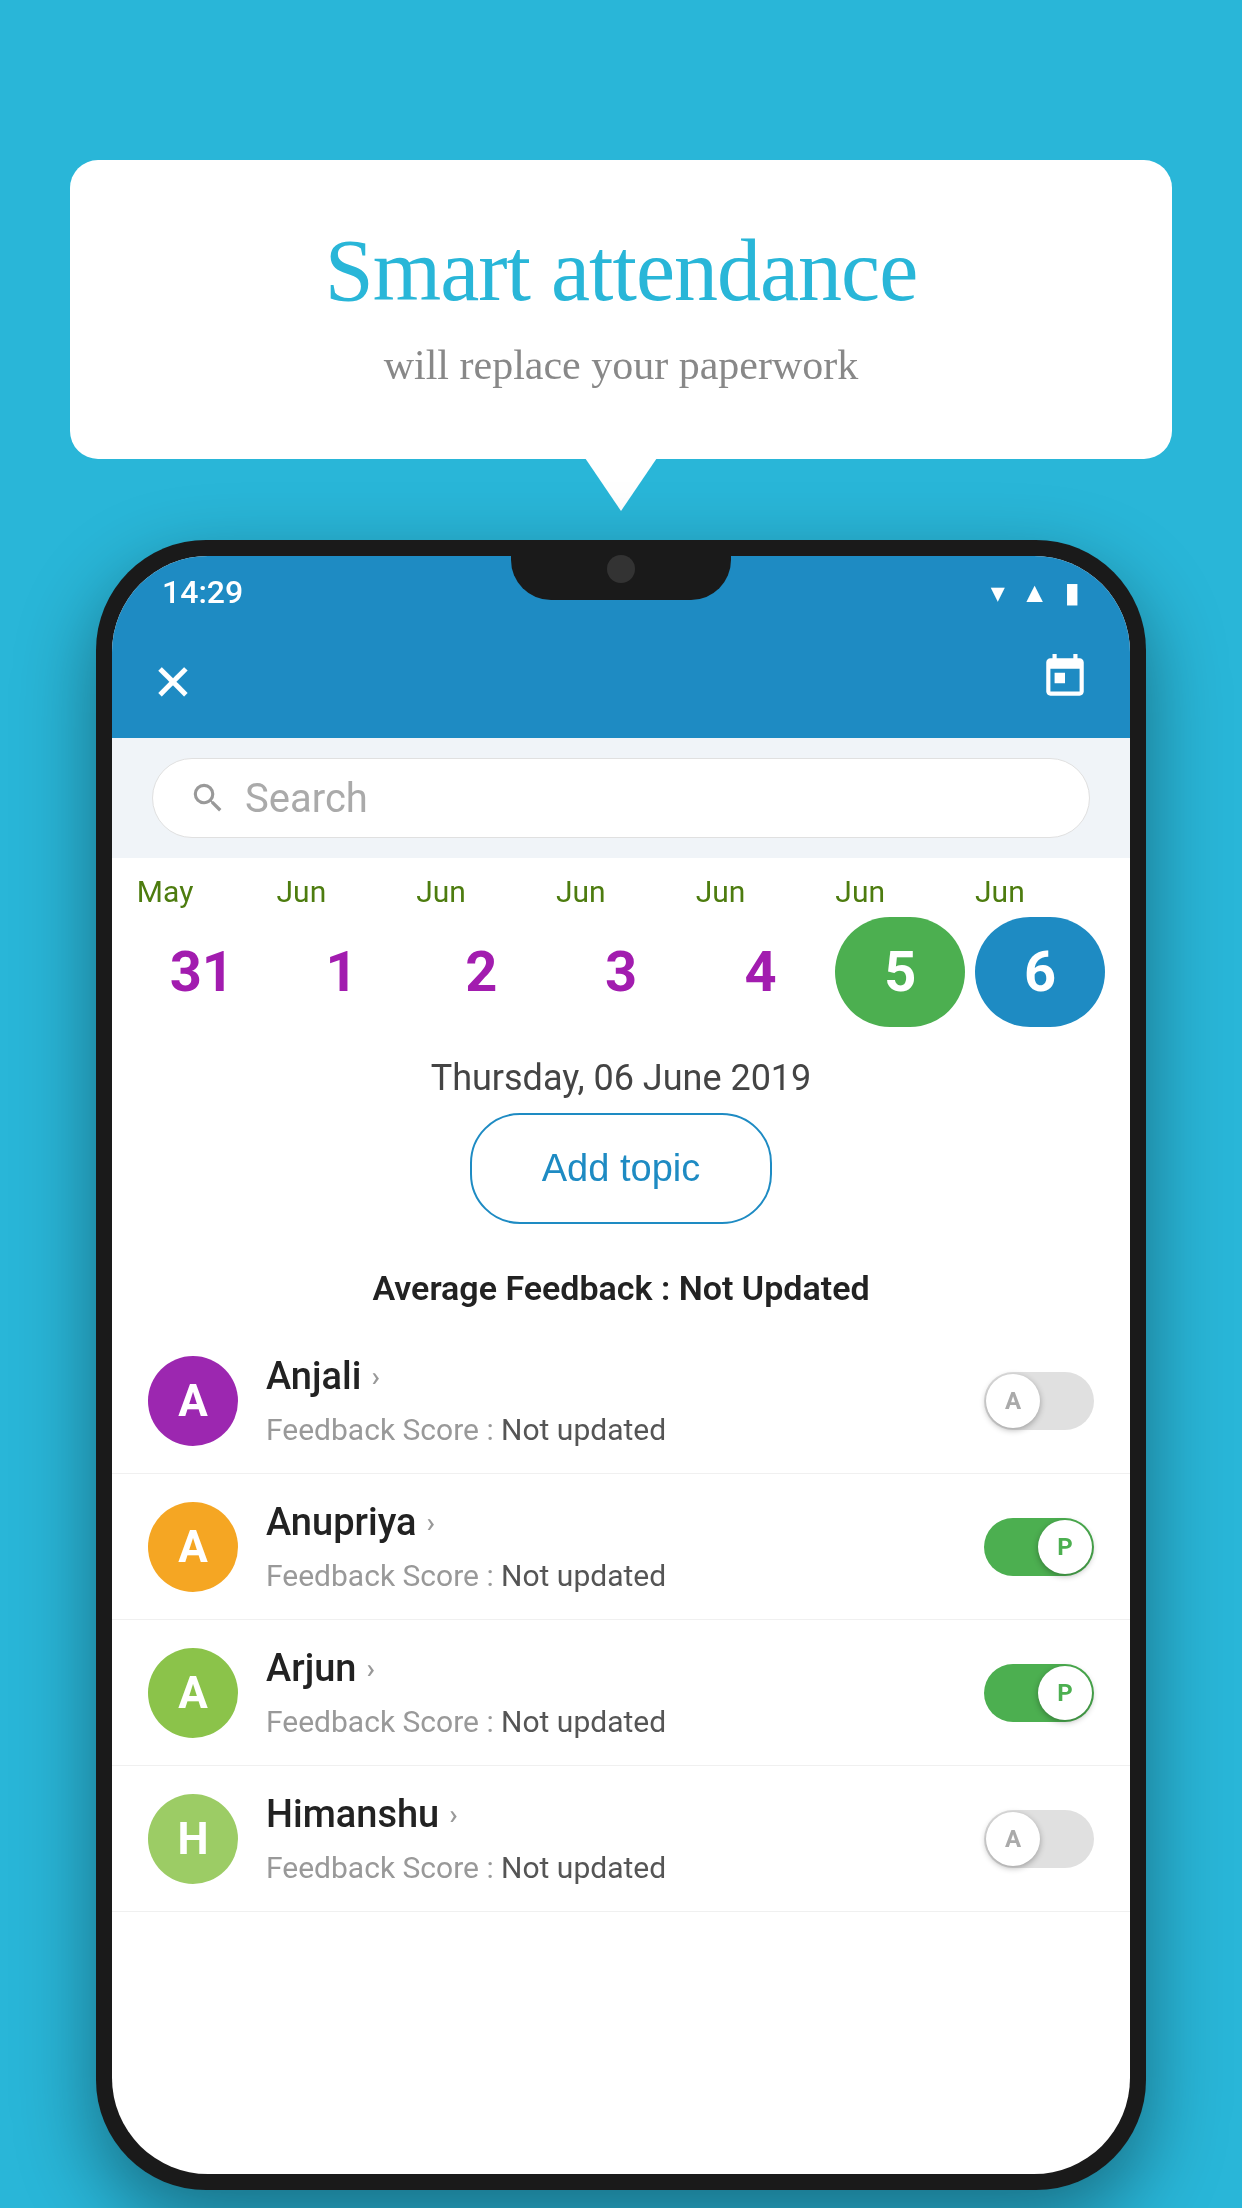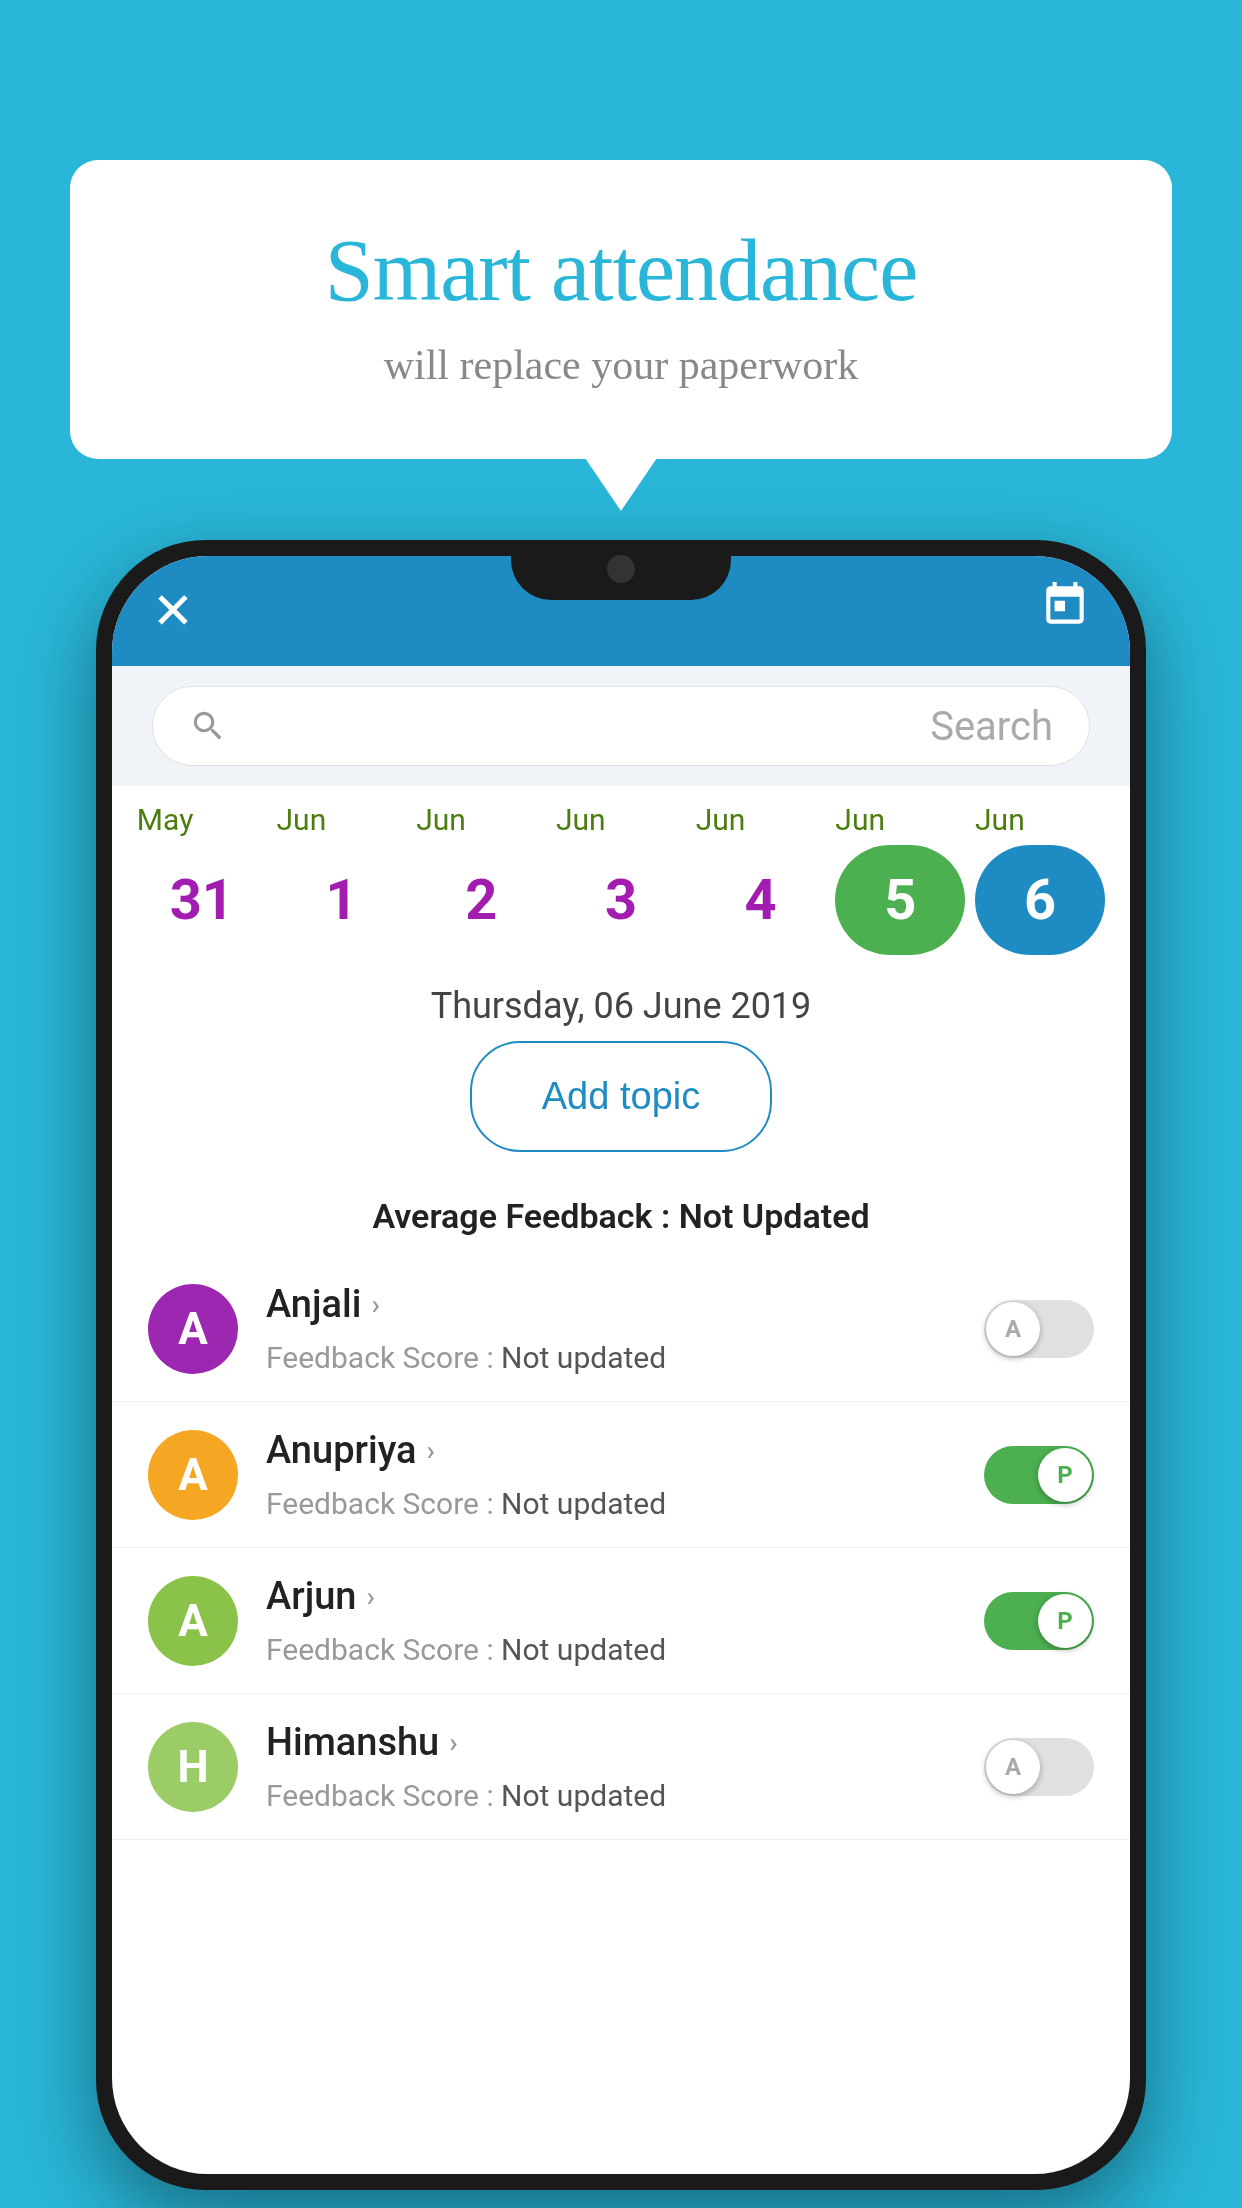--- a/index.html
+++ b/index.html
@@ -170,21 +170,20 @@
       align-items: center;
       padding: 0 36px;
       gap: 18px;
       border: 1px solid #e0e0e0;
     }
 
     .search-text {
       font-size: 40px;
       color: #aaa;
       flex: 1;
-      text-align: right;
     }
 
     
     .calendar-strip {
       background: white;
       padding: 16px 20px 10px;
     }
 
     .calendar-months {
       display: flex;
@@ -377,20 +376,28 @@
 </div>
 
 <div class="phone-frame">
 
   <div class="phone-notch">
     <div class="phone-camera"></div>
   </div>
 
   <div class="phone-screen">
 
+    <div class="status-bar">
+      <span class="status-time">14:29</span>
+      <div class="status-icons">
+        <span class="status-icon">▾</span>
+        <span class="status-icon">▲</span>
+        <span class="status-icon">▮</span>
+      </div>
+    </div>
 
     <div class="app-bar">
       <span class="app-bar-icon">✕</span>
       <span class="app-bar-icon">
         <svg width="50" height="50" viewBox="0 0 24 24" fill="white">
           <path d="M19 3h-1V1h-2v2H8V1H6v2H5c-1.1 0-2 .9-2 2v14c0 1.1.9 2 2 2h14c1.1 0 2-.9 2-2V5c0-1.1-.9-2-2-2zm0 16H5V8h14v11zM7 10h5v5H7z"></path>
         </svg>
       </span>
     </div>
 

